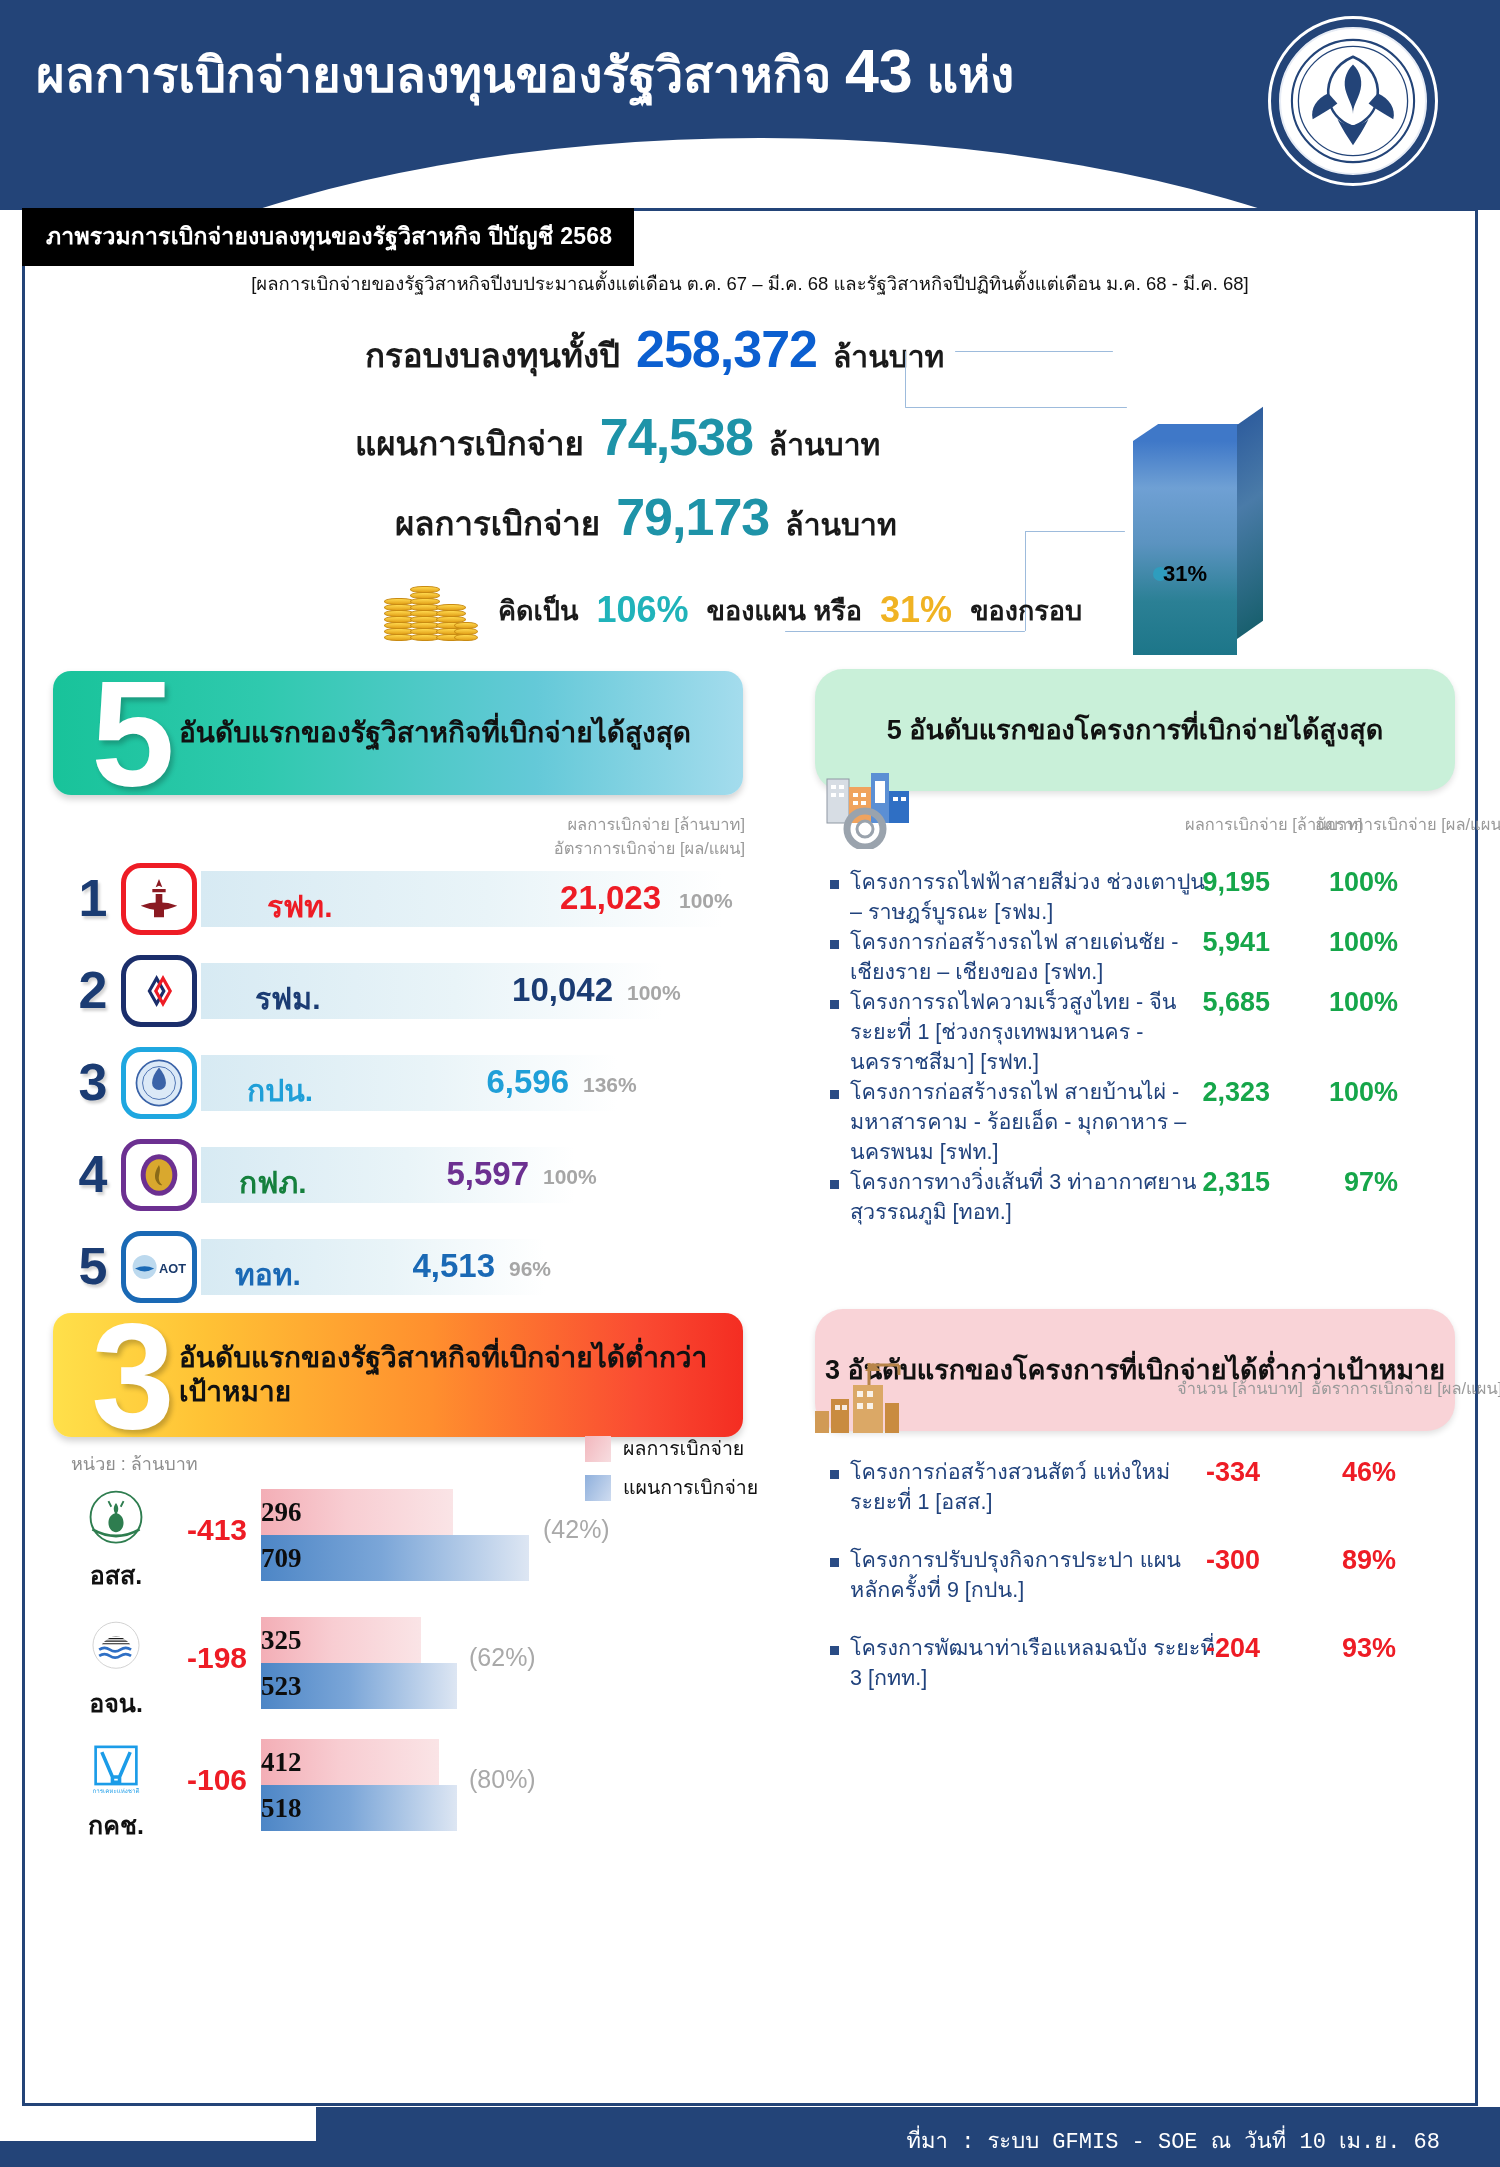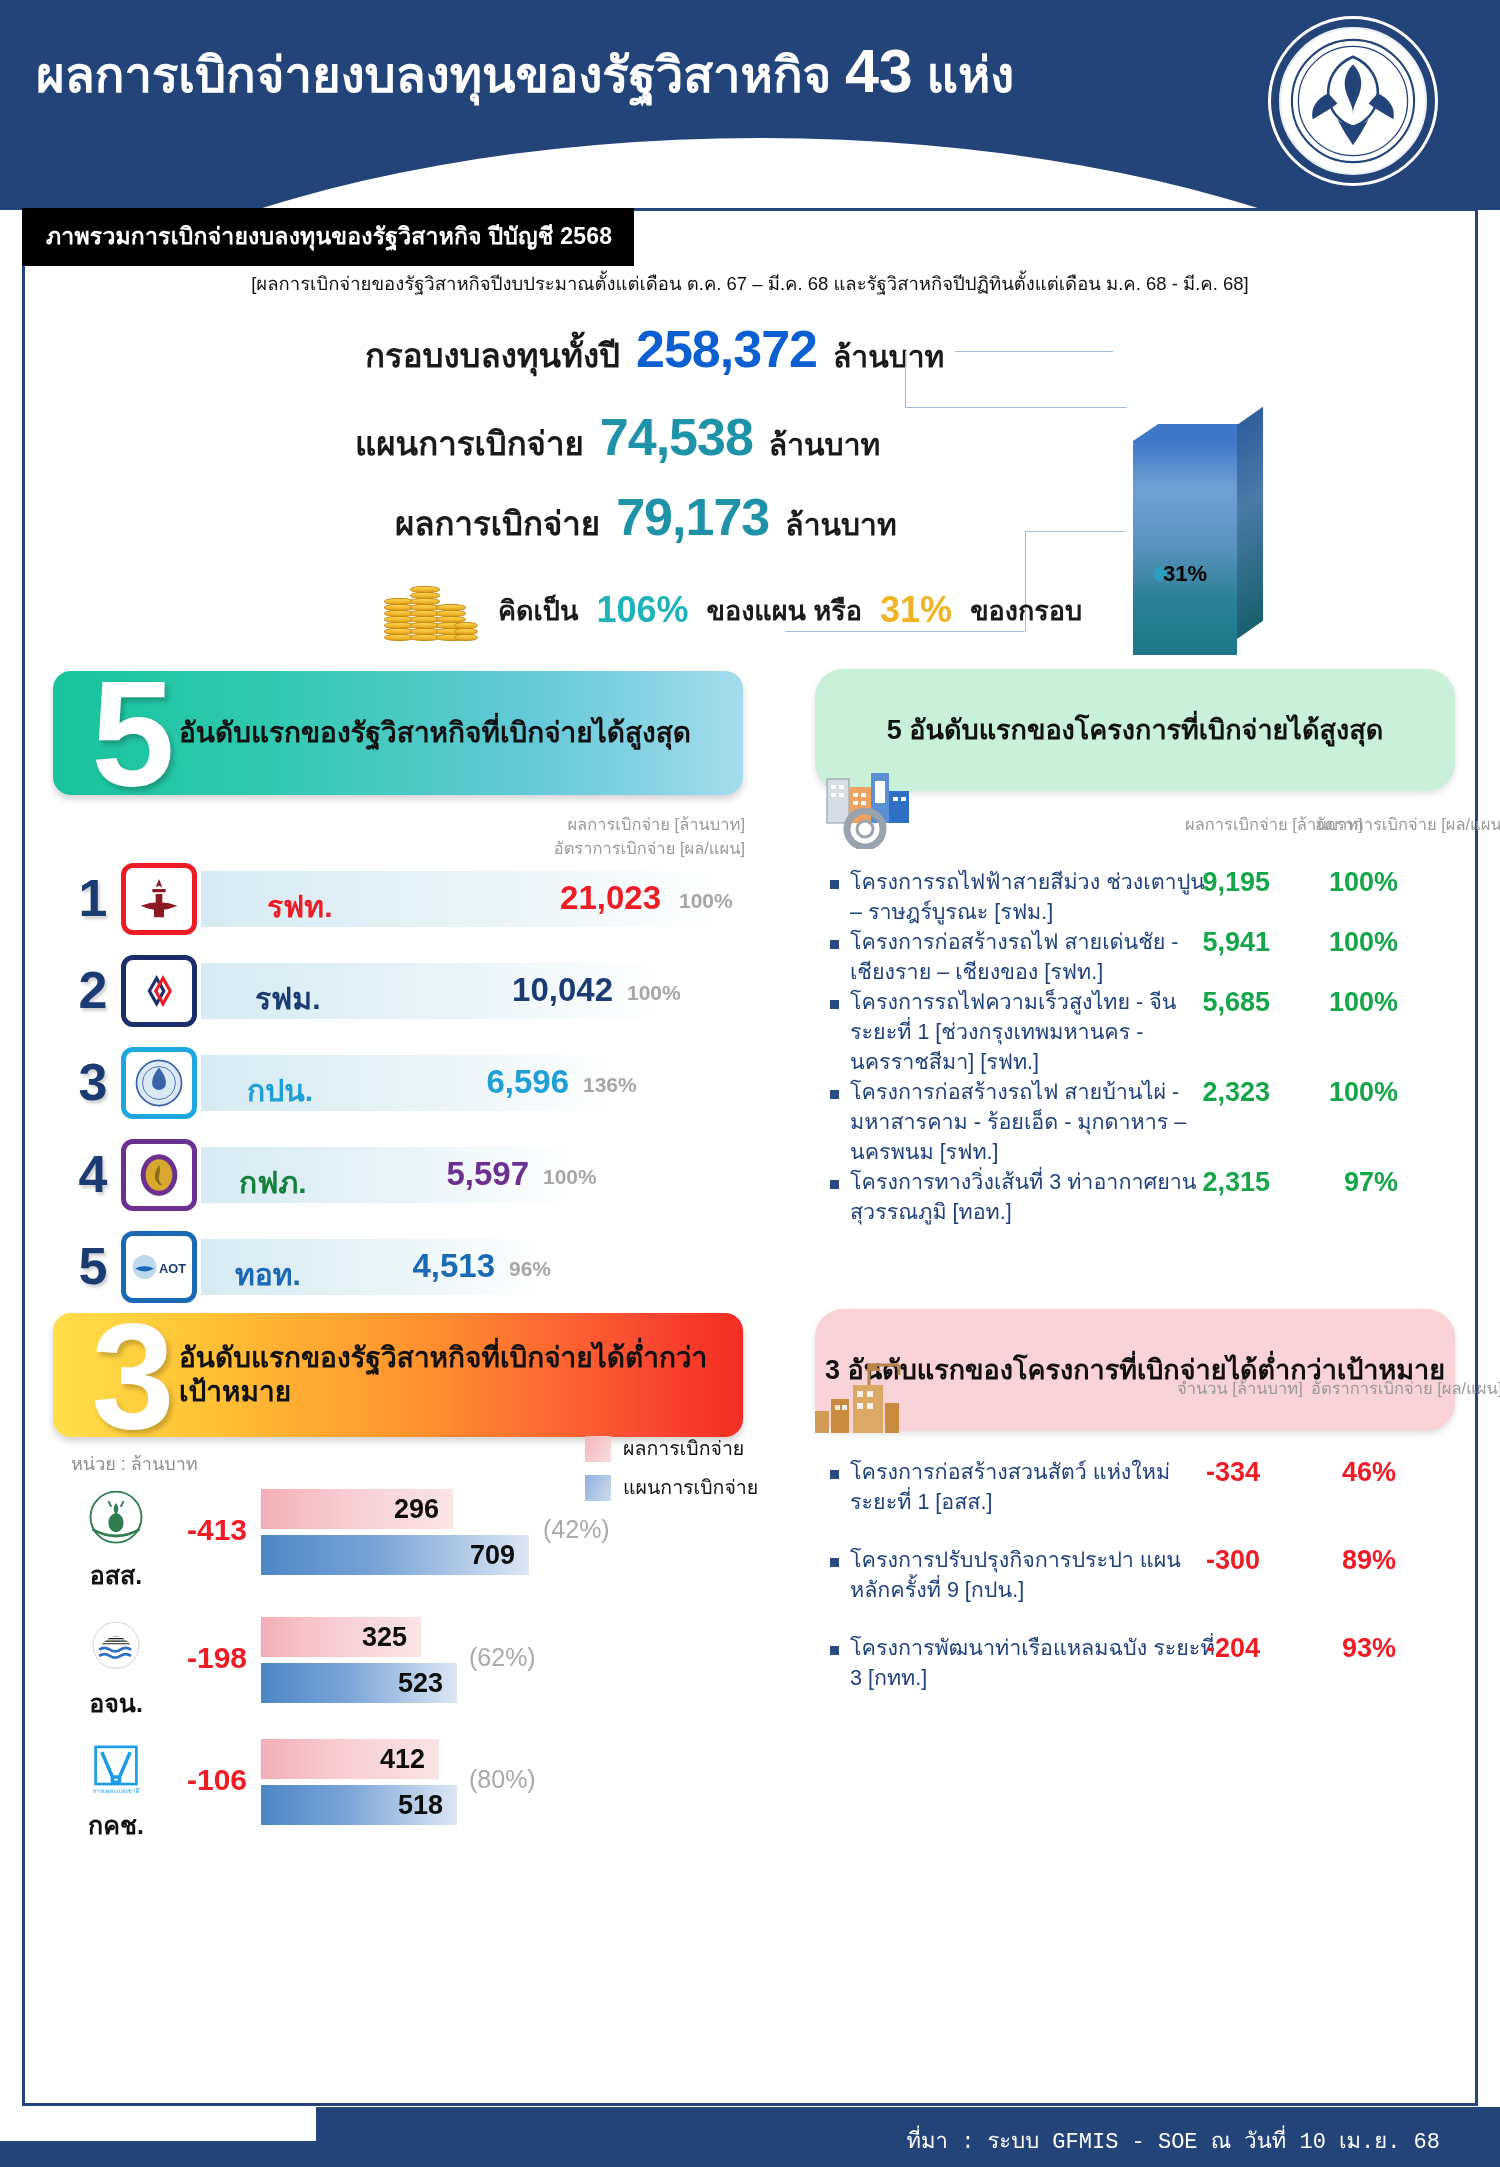--- a/index.html
+++ b/index.html
@@ -130,21 +130,21 @@
   .pill.mint{ background:#c9f0d9; }
   .pill.pink{ background:#f9d3d7; }
 
   
   .colhead{ position:absolute; font-size:16.5px; color:#9a9a9a; text-align:right; white-space:nowrap;}
   .rank-row{ position:absolute; left:46px; width:680px; height:76px; }
   .rank-no{ position:absolute; left:0; top:8px; width:44px; text-align:center;
     font-size:52px; font-weight:bold; line-height:58px;
     text-shadow:2px 3px 3px rgba(0,0,0,.18);}
   .rank-logo{ position:absolute; left:50px; top:2px; width:76px; height:72px;
-    background:#fff; border-radius:12px; display:flex; align-items:center; justify-content:center;
+    background:#fff; border-radius:20px; display:flex; align-items:center; justify-content:center;
     overflow:hidden;}
   .rank-bar{ position:absolute; left:130px; top:10px; height:56px;
     background:linear-gradient(90deg,#d7eaf3 0%,#e9f4f8 55%,#ffffff 100%);
     display:flex; align-items:center;}
   .rank-name{ position:absolute; font-size:30px; font-weight:bold; white-space:nowrap;}
   .rank-val{ position:absolute; font-size:33px; font-weight:bold; white-space:nowrap; text-align:right;}
   .rank-pct{ position:absolute; font-size:21px; font-weight:bold; color:#a6a6a6; white-space:nowrap;}
 
   
   .proj-item{ position:absolute; display:block; }
@@ -164,22 +164,22 @@
   .legend-sw.blue{ background:linear-gradient(120deg,#8fb0dc,#cfdcf0);}
   .legend-txt{ font-size:19.5px; color:#111; white-space:nowrap;}
 
   .ut-row{ position:absolute; left:40px; width:640px; height:128px;}
   .ut-logo{ position:absolute; left:8px; top:0px; width:86px; height:76px;
     display:flex; align-items:center; justify-content:center;}
   .ut-name{ position:absolute; left:8px; top:74px; width:86px; text-align:center;
     font-size:25px; font-weight:bold; color:#111; white-space:nowrap;}
   .ut-delta{ position:absolute; left:100px; top:32px; width:82px; text-align:right;
     font-size:30px; font-weight:bold; color:#ee1c25;}
-  .ut-bar{ position:absolute; height:40px; display:flex; align-items:center;
-    justify-content:flex-end; padding-right:14px; }
+  .ut-bar{ position:absolute; height:46px; display:flex; align-items:center;
+    padding-right:14px;font-family:Liberation Serif, serif; }
   .ut-bar.pink{ background:linear-gradient(90deg,#f3aeb6 0%,#f8cdd2 45%,#fae4e6 100%); }
   .ut-bar.blue{ background:linear-gradient(90deg,#4d86c6 0%,#7ba6d8 45%,#dde6f3 100%); }
   .ut-bar span{ font-size:27px; font-weight:bold; color:#0d0d0d;}
   .ut-pct{ position:absolute; font-size:25px; color:#a9a9a9; white-space:nowrap;}
 
   
   .footer{
     position:absolute; left:0; bottom:0; width:1500px; height:60px;
     background:#234478;
   }

